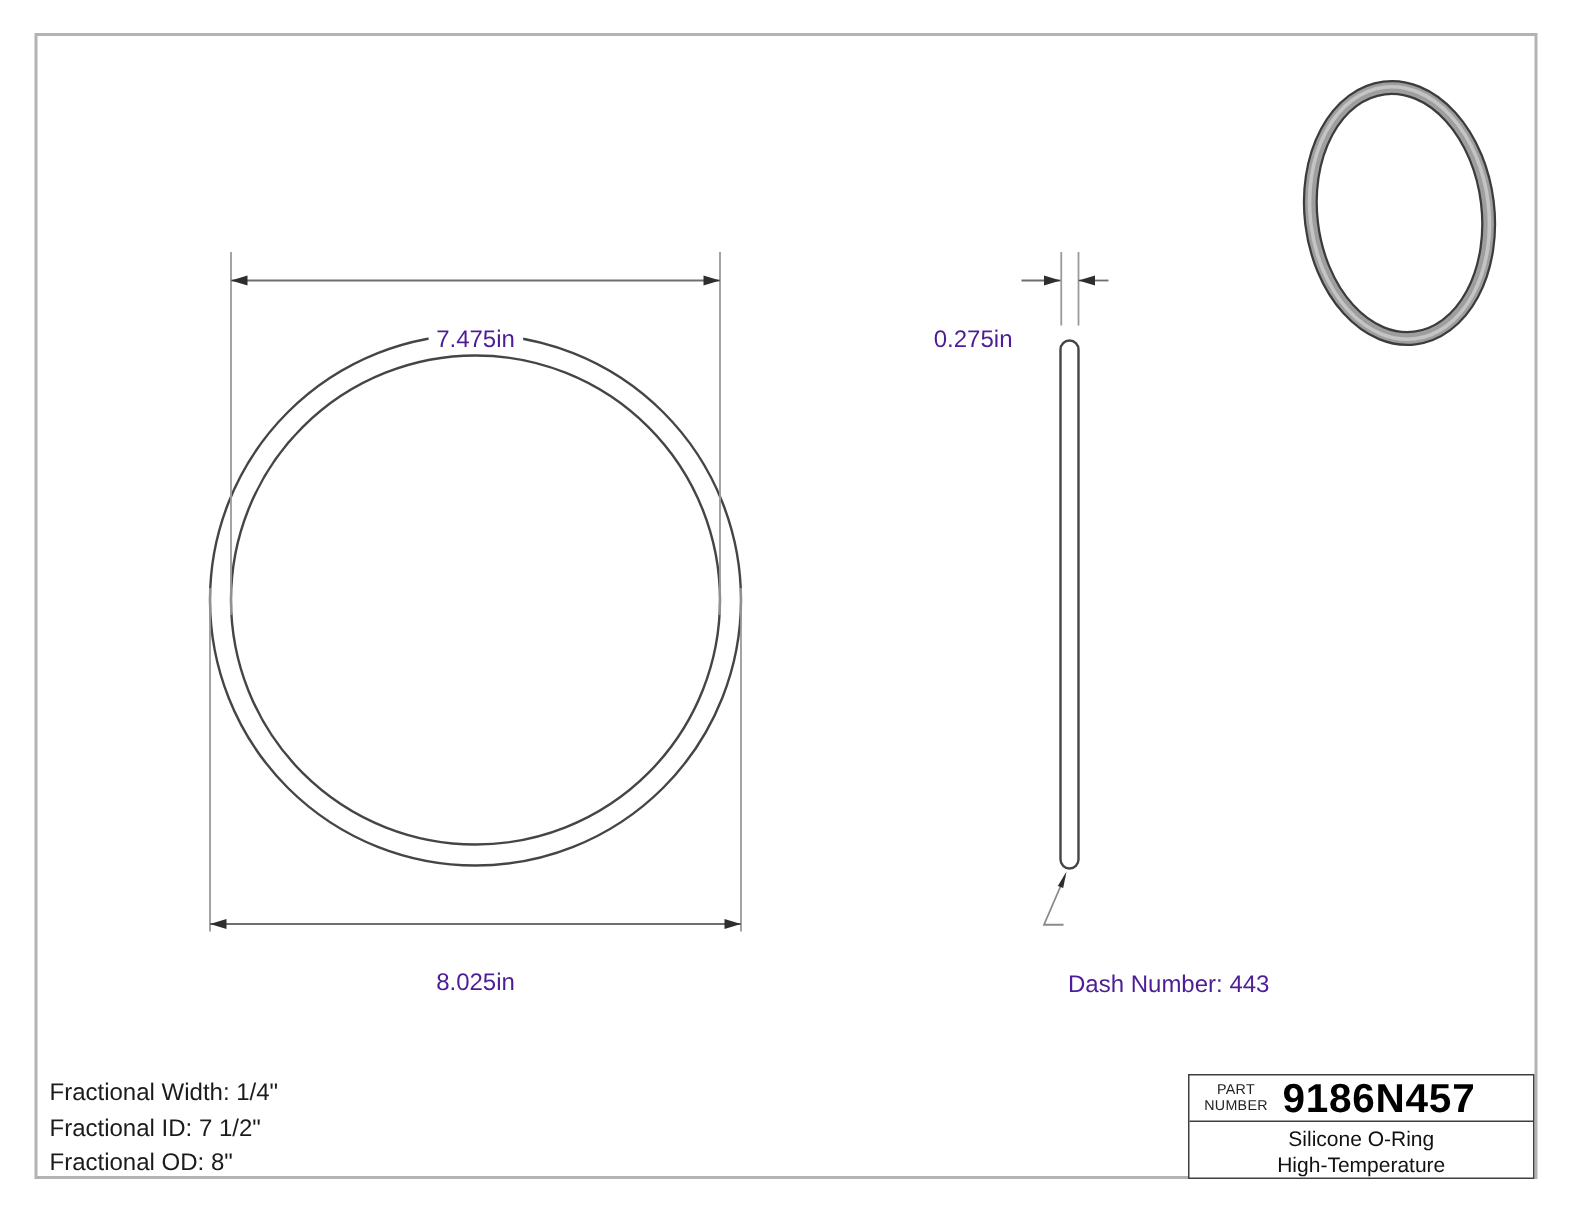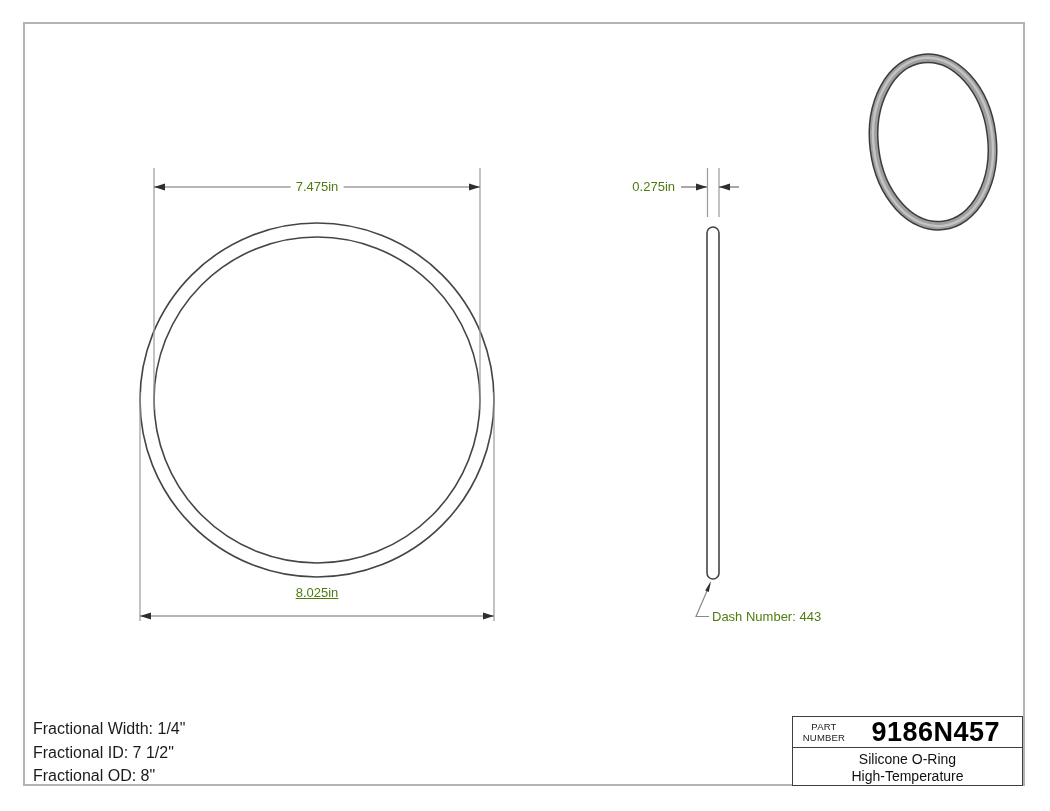--- a/index.html
+++ b/index.html
@@ -2,38 +2,38 @@
 <html><head>
 <meta charset="utf-8">
 <style>
   html,body{margin:0;padding:0;background:#fff;}
   body{font-family:"Liberation Sans", sans-serif; color:#1b1b1b;}
   #canvas{position:relative;width:1050px;height:811px;background:#ffffff;overflow:hidden;}
   #sheet-border{position:absolute;left:23px;top:22px;width:1002px;height:764px;
     border:2px solid #b3b3b3;box-sizing:border-box;}
   #linework{position:absolute;left:0;top:0;width:1050px;height:811px;}
 
-  .dim-label{position:absolute;font-size:13px;color:#4d7c0f;background:#ffffff;
-    padding:0 5px;white-space:nowrap;line-height:18px;}
+  .dim-label{position:absolute;font-size:16px;color:#4c1d95;background:#ffffff;
+    padding:0 5px;white-space:nowrap;line-height:18px;margin-top:40px;}
   #id-dim-label{left:317px;top:187px;transform:translate(-50%,-50%);}
-  #od-dim-label{left:317px;top:593px;transform:translate(-50%,-50%);text-decoration:underline;}
+  #od-dim-label{left:317px;top:616px;transform:translate(-50%,-50%);}
   #width-dim-label{left:678px;top:187px;transform:translate(-100%,-50%);padding:0 3px 0 0;text-align:right;}
   #dash-number-label{left:712px;top:617px;transform:translate(0,-50%);background:transparent;padding:0;}
 
   #spec-block{position:absolute;left:33px;top:717px;font-size:16px;line-height:23.5px;
     white-space:nowrap;}
   #spec-block div{height:23.5px;}
 
   #title-block{position:absolute;left:792px;top:716px;width:231px;height:70px;
     border:1.5px solid #3f3f3f;box-sizing:border-box;background:#fff;}
   #title-block .row1{display:flex;align-items:center;height:31px;
     border-bottom:1.5px solid #3f3f3f;box-sizing:border-box;}
   #title-block .part-label{width:62px;text-align:center;font-size:9.5px;
     line-height:11px;letter-spacing:0.2px;color:#222;}
-  #title-block .part-number{flex:1;text-align:right;font-size:27px;font-weight:bold;
+  #title-block .part-number{flex:1;text-align:left;font-size:27px;font-weight:bold;
     letter-spacing:0.5px;color:#000;padding-right:22px;line-height:27px;}
   #title-block .row2{padding-top:3px;text-align:center;font-size:14px;line-height:16.5px;color:#111;}
 </style>
 </head>
 <body>
 
 <div id="canvas">
 
   <div id="sheet-border"></div>
 

